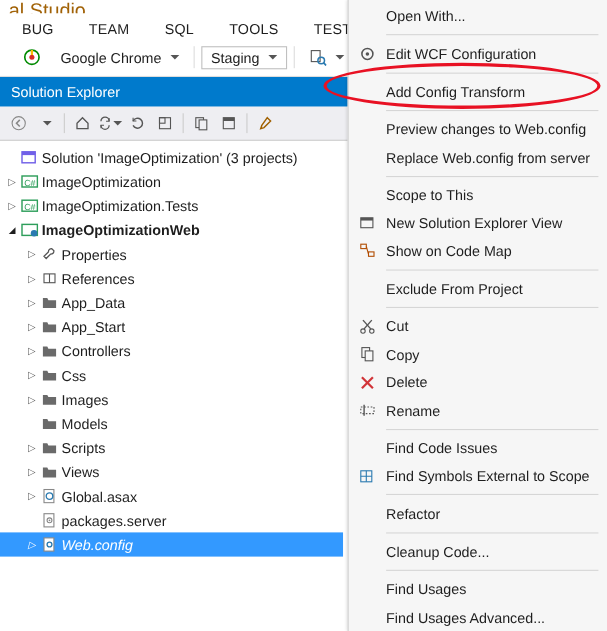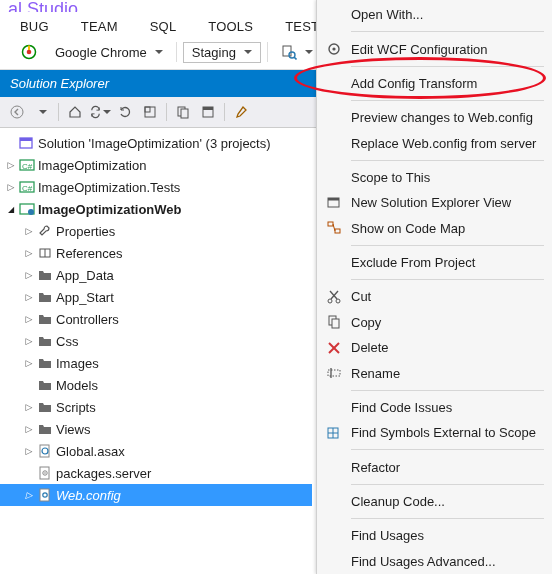--- a/index.html
+++ b/index.html
@@ -1,35 +1,35 @@
 <!DOCTYPE html>
 <html><head>
 <meta charset="utf-8">
 <style>
   * { box-sizing: border-box; font-family: "Segoe UI", Tahoma, sans-serif; }
   html, body { margin: 0; padding: 0; width: 552px; height: 574px; overflow: hidden; background:#fff; color:#1e1e1e; font-size:13px; }
   .root { display:flex; flex-direction:column; height:100%; }
 
   
-  .app-title { padding:0 8px; font-size:18px; color:#8b5cf6; height:12px; line-height:1; overflow:hidden; }
+  .app-title { padding:0 8px; font-size:18px; color:#a16207; height:12px; line-height:1; overflow:hidden; }
 
   
   .menubar { display:flex; gap:12px; padding:4px 0 2px 10px; }
   .menubar .menu-item { padding:3px 10px; font-size:13px; color:#1e1e1e; text-transform:uppercase; letter-spacing:0.2px; }
 
   
   .toolbar { display:flex; align-items:center; gap:4px; padding:2px 8px 6px 14px; border-bottom:1px solid #ddd; }
   .tb-btn { display:flex; align-items:center; gap:4px; padding:2px 6px; border:1px solid transparent; }
   .tb-btn.combo { border:1px solid #c0c0c0; background:#fff; padding:2px 8px; }
   .tb-icon { width:16px; height:16px; display:inline-block; }
   .dropdown-arrow { width:0; height:0; border-left:4px solid transparent; border-right:4px solid transparent; border-top:4px solid #555; margin-left:4px; }
   .sep-v { width:1px; height:20px; background:#ddd; margin:0 2px; }
 
   
-  .se-header { background:#007acc; color:#fff; padding:6px 10px; font-size:13px;font-style:italic; }
+  .se-header { background:#007acc; color:#fff; padding:6px 10px; font-size:13px; }
 
   
   .se-toolbar { display:flex; align-items:center; gap:3px; padding:4px 6px; background:#eeeef2; border-bottom:1px solid #ccc; }
   .se-tbtn { width:22px; height:22px; display:flex; align-items:center; justify-content:center; color:#555; position:relative; }
   .se-tbtn .dropdown-arrow { margin-left:1px; }
   .se-sep { width:1px; height:18px; background:#ccc; margin:0 2px; }
 
   
   .se-search { padding:4px 8px; color:#888; border-bottom:1px solid #eee; width:280px; overflow:hidden; white-space:nowrap; }
 

